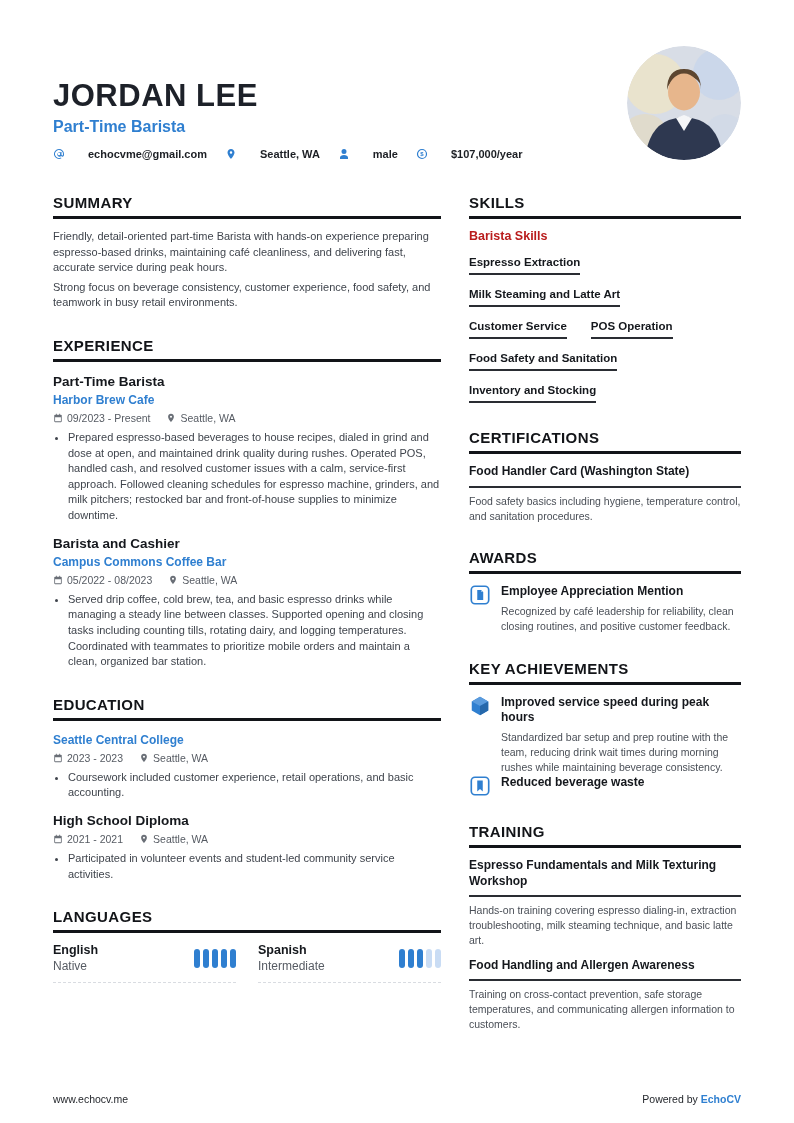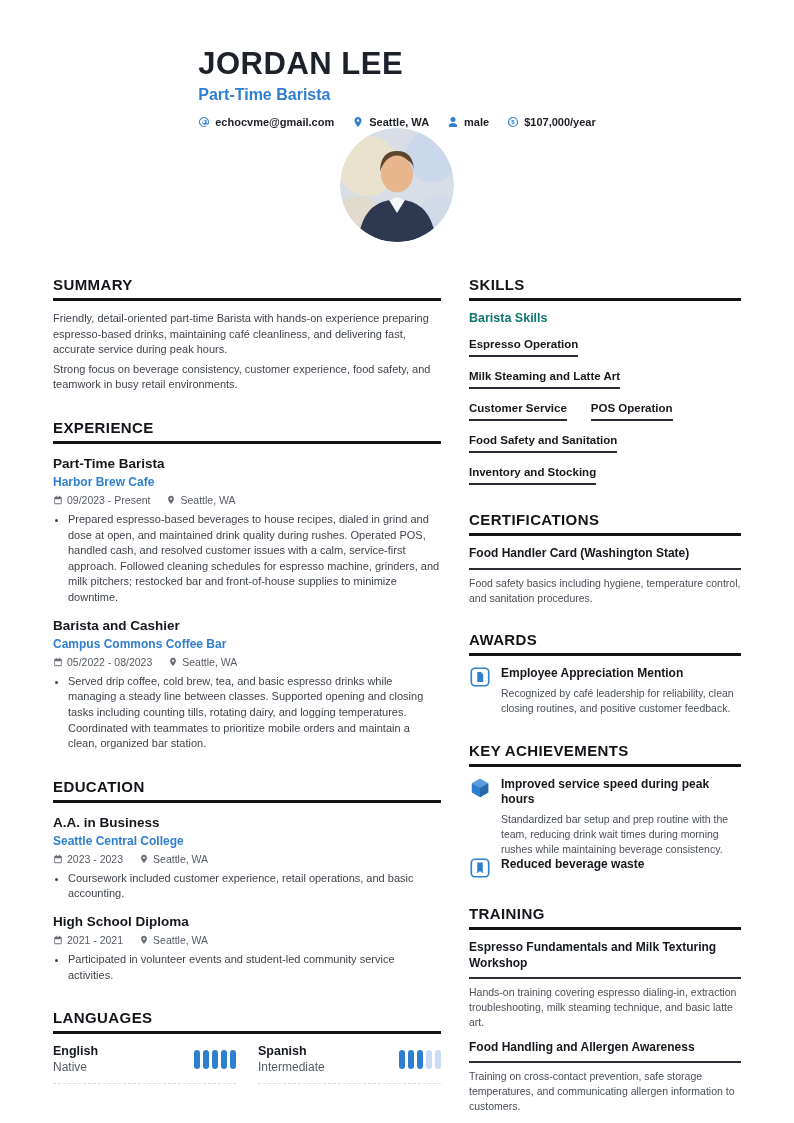--- a/index.html
+++ b/index.html
@@ -1,24 +1,24 @@
 <!DOCTYPE html>
 <html><head>
 <meta charset="utf-8">
 <style>
   * { margin:0; padding:0; box-sizing:border-box; }
   body { width:794px; height:1123px; background:#ffffff; font-family:"Liberation Sans", sans-serif; color:#2b2f36; }
   .page { width:794px; min-height:1123px; padding:46px 53px 18px 53px; display:flex; flex-direction:column; background:#ffffff; }
 
   
-  .header { display:flex; justify-content:space-between; align-items:center;flex-direction:column; }
+  .header { display:flex; justify-content:space-between; align-items:flex-end; }
   .name { font-size:31px; font-weight:800; color:#1d2129; letter-spacing:0.5px; }
   .job-title { font-size:16px; font-weight:700; color:#2f7fd0; margin-top:4px; }
   .contact-row { display:flex; align-items:center; gap:18px; margin-top:12px; flex-wrap:wrap; }
-  .contact-item { display:flex; align-items:center; gap:5px; font-size:11px; font-weight:700; color:#1c1f24; }
+  .contact-item { display:flex; align-items:center; gap:23px; font-size:11px; font-weight:700; color:#1c1f24; }
   .cicon { width:12px; height:12px; display:inline-block; }
   .cicon svg { width:12px; height:12px; fill:#2f7fd0; }
   .avatar { width:114px; height:114px; border-radius:50%; overflow:hidden; flex:0 0 auto; }
 
   
   .columns { display:flex; gap:28px; margin-top:34px; }
   .col-left { flex:0 0 388px; }
   .col-right { flex:1; }
 
   
@@ -43,21 +43,21 @@
   
   .languages-row { display:flex; gap:22px; margin-top:6px; }
   .language { flex:1; display:flex; justify-content:space-between; align-items:center; border-bottom:1px dashed #d9dce1; padding-bottom:9px; }
   .lang-name { font-size:12.5px; font-weight:800; color:#15181d; }
   .lang-level { font-size:12px; color:#565b63; margin-top:2px; }
   .bars { display:flex; gap:3px; }
   .bar { width:6px; height:19px; border-radius:3px; background:#c9dcf4; }
   .bar.filled { background:#2f7fd0; }
 
   
-  .skills-group { font-size:12.5px; font-weight:700; color:#0f766e; margin:6px 0 0 0; }
+  .skills-group { font-size:12.5px; font-weight:700; color:#b91c1c; margin:6px 0 0 0; }
   .skill-list { display:flex; flex-wrap:wrap; column-gap:24px; }
   .skill-item { display:inline-block; font-size:11.5px; font-weight:700; color:#15181d; border-bottom:2px solid #2a2d33; padding-bottom:5px; margin-top:13px; }
 
   
   .lined-title { font-size:12px; font-weight:800; color:#15181d; border-bottom:2px solid #2a2d33; padding-bottom:6px; margin-top:10px; line-height:1.3; }
   .lined-desc { font-size:10.5px; line-height:1.42; color:#4a4f57; margin-top:6px; }
 
   
   .icon-entry { display:flex; gap:10px; }
   .icon-entry:first-of-type { margin-top:6px; }
@@ -202,21 +202,20 @@
           <ul class="bullets">
             <li>Served drip coffee, cold brew, tea, and basic espresso drinks while managing a steady line between classes. Supported opening and closing tasks including counting tills, rotating dairy, and logging temperatures. Coordinated with teammates to prioritize mobile orders and maintain a clean, organized bar station.</li>
           </ul>
         </div>
       </div>
 
       <div class="section">
         <div class="section-heading">EDUCATION</div>
 
         <div class="entry">
-          <div class="entry-title">A.A. in Business</div>
           <div class="entry-org">Seattle Central College</div>
           <div class="meta-row">
             <span class="meta-item">
               <span class="micon">
                   <svg viewBox="0 0 24 24">
                     <path d="M7 2v2H5a2 2 0 0 0-2 2v14a2 2 0 0 0 2 2h14a2 2 0 0 0 2-2V6a2 2 0 0 0-2-2h-2V2h-2v2H9V2H7zm-2 8h14v10H5V10z"></path>
                   </svg>
                 </span>
               <span>2023 - 2023</span>
             </span>
@@ -293,21 +292,21 @@
       </div>
 
     </div>
 
     <div class="col-right">
 
       <div class="section">
         <div class="section-heading">SKILLS</div>
         <div class="skills-group">Barista Skills</div>
         <div class="skill-list">
-          <span class="skill-item">Espresso Operation</span>
+          <span class="skill-item">Espresso Extraction</span>
           <span class="skill-item">Milk Steaming and Latte Art</span>
           <span class="skill-item">Customer Service</span>
           <span class="skill-item">POS Operation</span>
           <span class="skill-item">Food Safety and Sanitation</span>
           <span class="skill-item">Inventory and Stocking</span>
         </div>
       </div>
 
       <div class="section">
         <div class="section-heading">CERTIFICATIONS</div>

